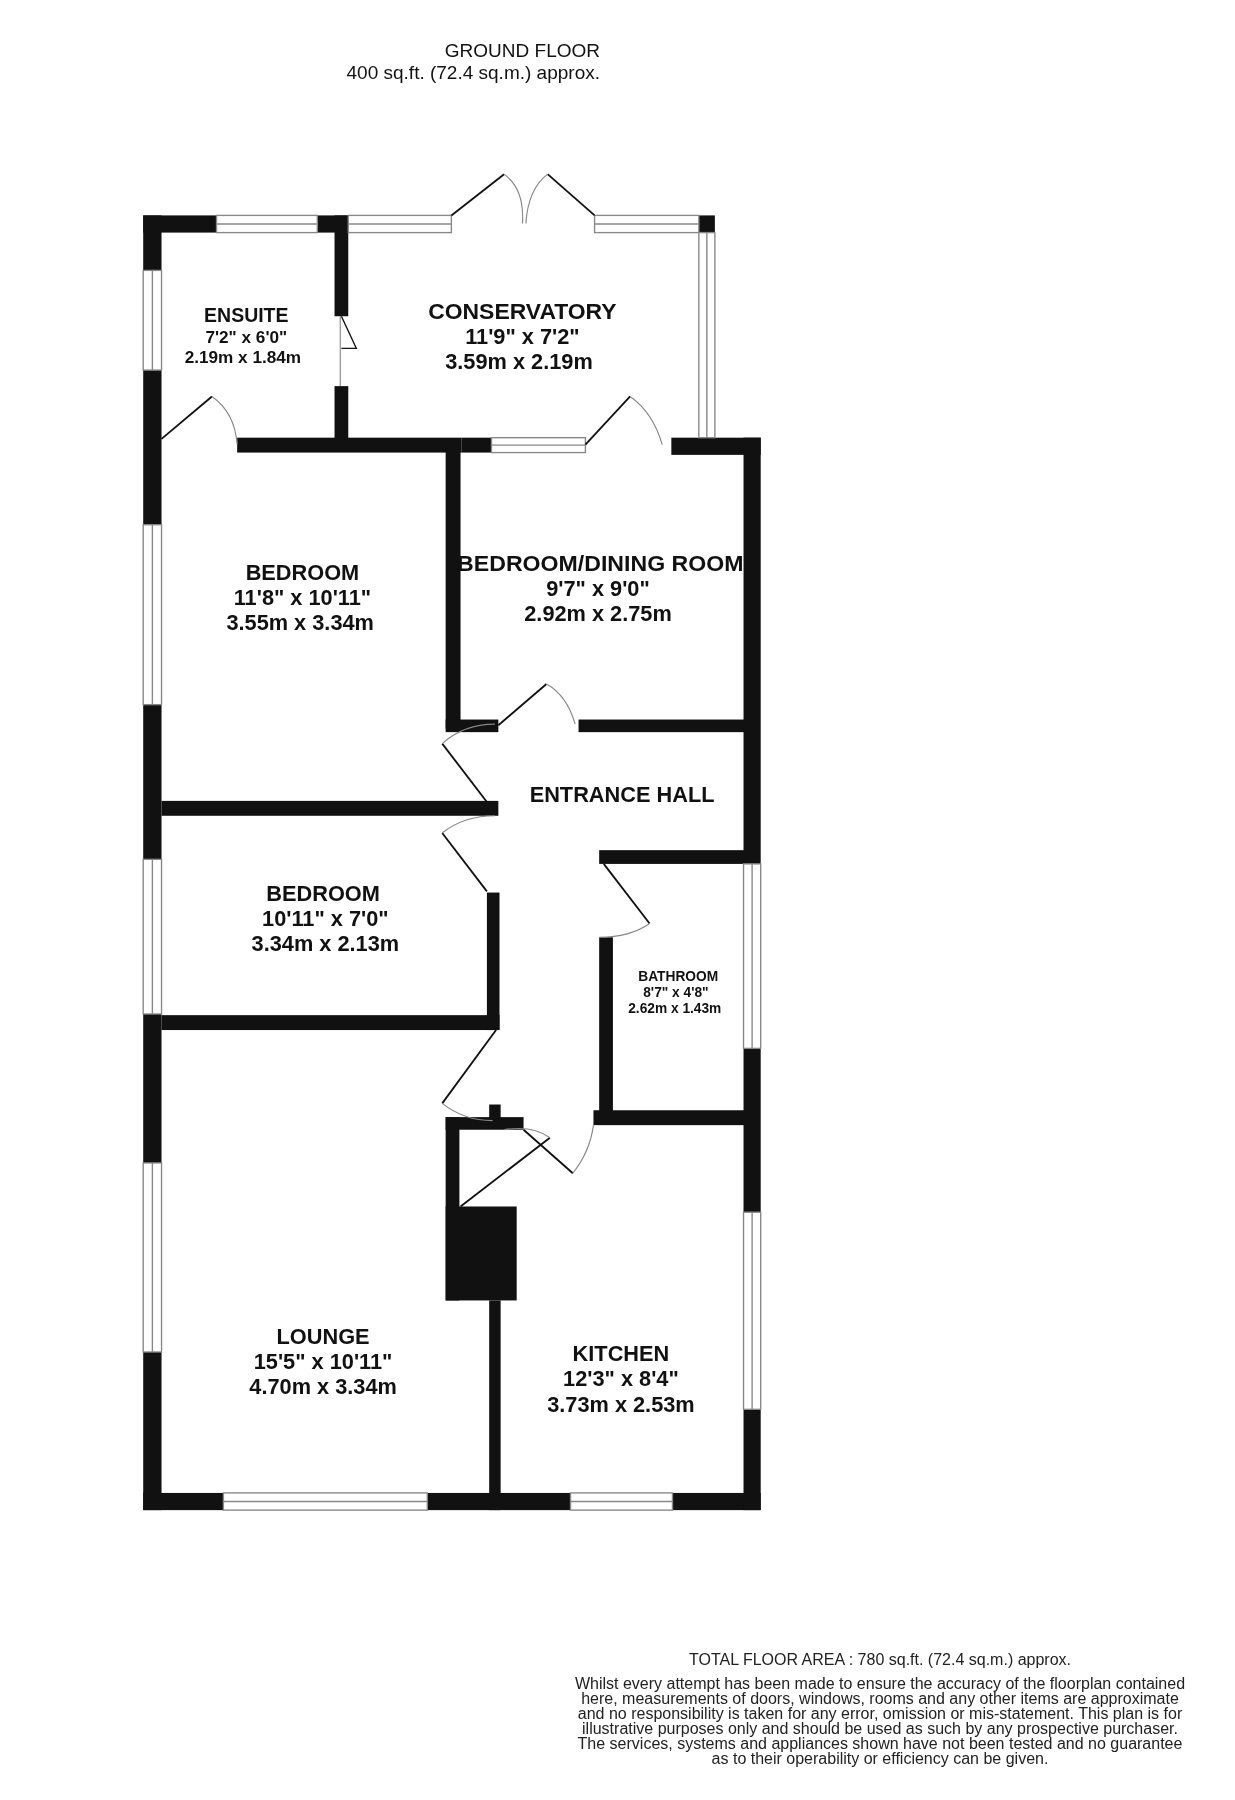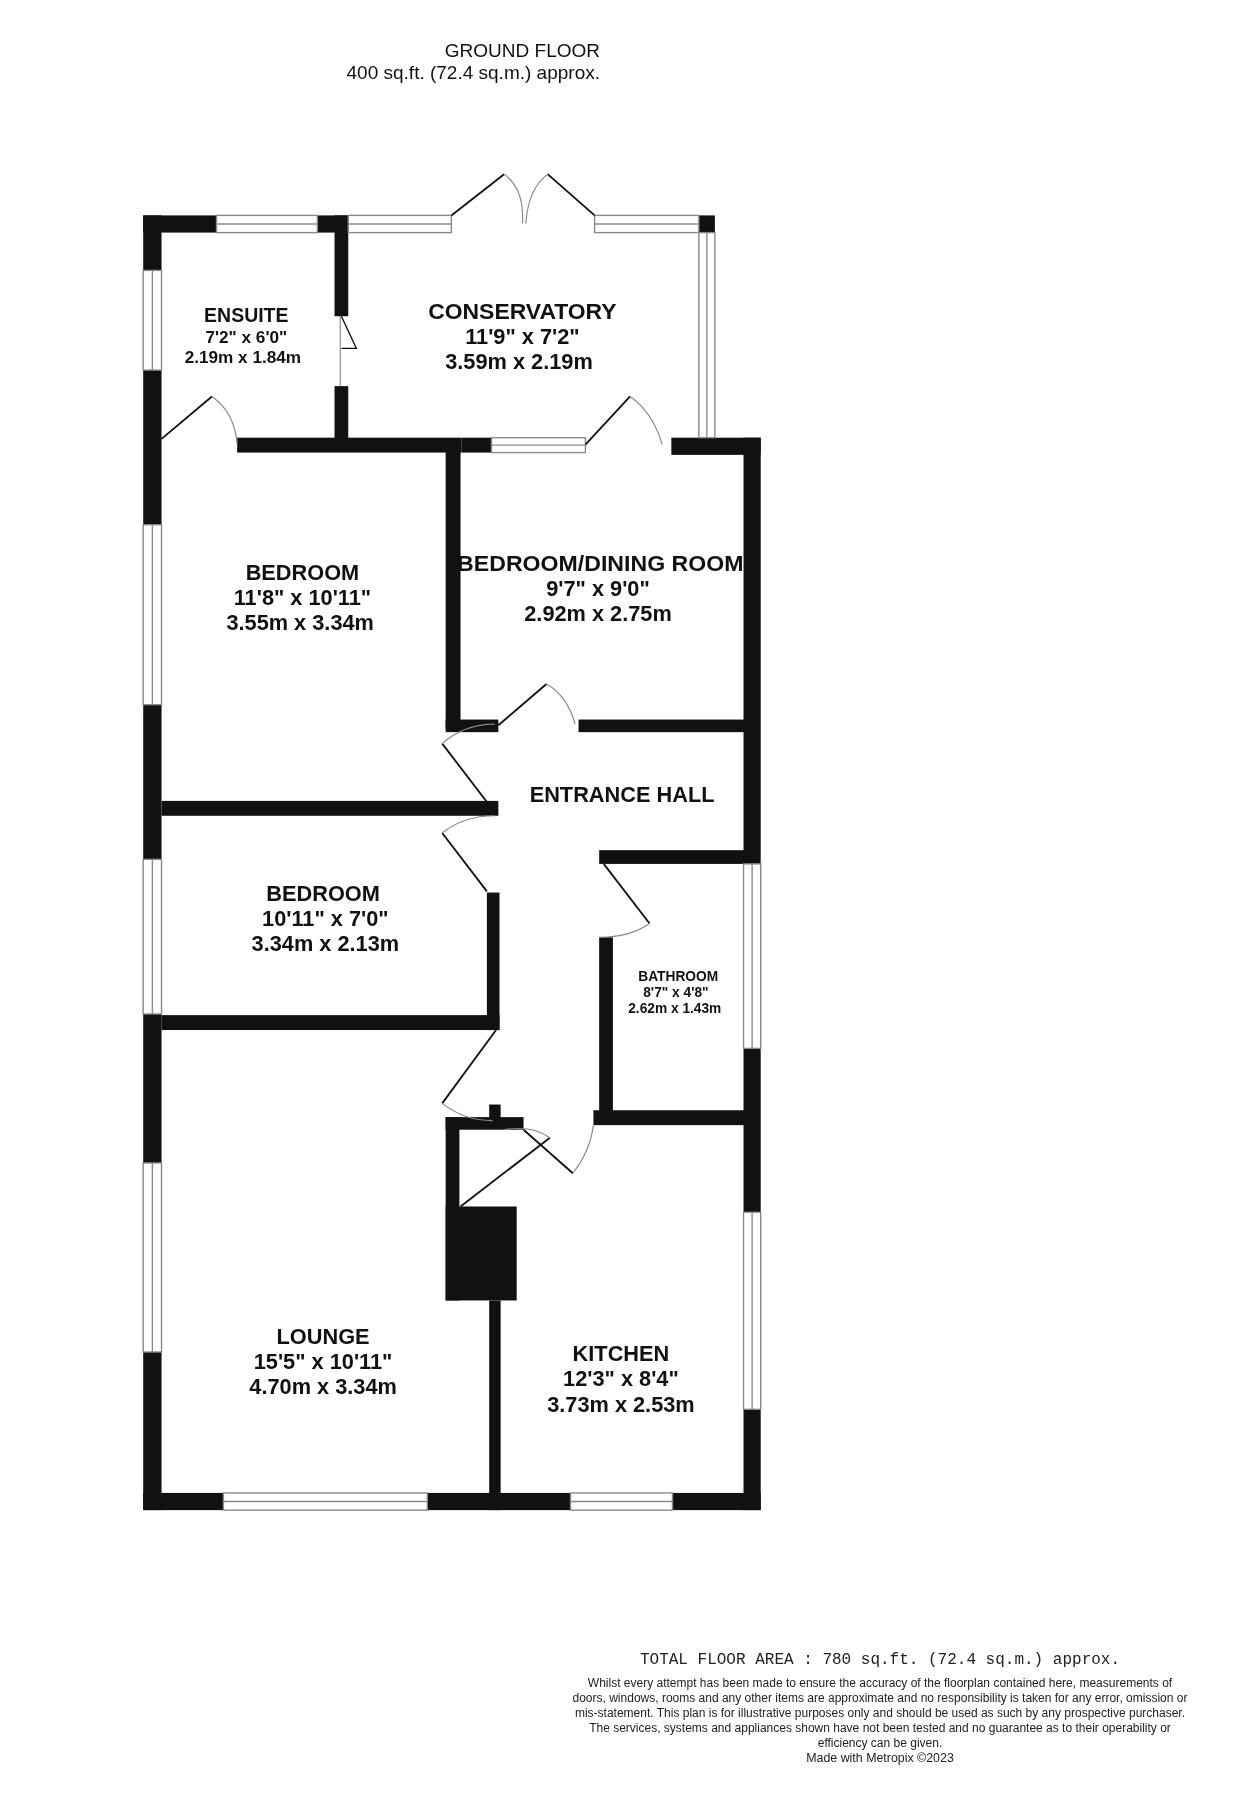--- a/index.html
+++ b/index.html
@@ -2,22 +2,22 @@
 <html><head>
 <meta charset="utf-8">
 <style>
   html,body{margin:0;padding:0;background:#ffffff;}
   body{width:1235px;height:1800px;position:relative;overflow:hidden;font-family:"Liberation Sans",sans-serif;color:#111;}
   #plan{position:absolute;left:0;top:0;width:1235px;height:1800px;}
   .hdr{position:absolute;left:240px;top:40px;width:360px;text-align:right;font-size:19px;line-height:22px;color:#111;}
   .hdr div{white-space:nowrap;}
   .room-label{font-family:"Liberation Sans",sans-serif;font-weight:bold;fill:#111;text-anchor:middle;}
   .footer{position:absolute;left:570px;top:1650px;width:620px;text-align:center;color:#222;}
-  .total{font-size:16px;line-height:20px;margin-bottom:6px;font-family:Liberation Mono, monospace;}
-  .disc{font-size:12px;line-height:15px;}
+  .total{font-size:16px;line-height:20px;margin-bottom:6px;}
+  .disc{font-size:16px;line-height:15px;}
   .made{font-size:12.4px;line-height:15px;}
 </style>
 </head>
 <body>
 
 <div class="hdr">
   <div>GROUND FLOOR</div>
   <div>400 sq.ft. (72.4 sq.m.) approx.</div>
 </div>
 
@@ -188,14 +188,13 @@
       <text class="room-label" x="542" y="1188" font-size="19">KITCHEN</text>
       <text class="room-label" x="542" y="1210" font-size="19">12'3"  x 8'4"</text>
       <text class="room-label" x="542" y="1232" font-size="19">3.73m  x 2.53m</text>
     </g>
   </g>
 </svg>
 
 <div class="footer">
   <div class="total">TOTAL FLOOR AREA : 780 sq.ft. (72.4 sq.m.) approx.</div>
   <div class="disc">Whilst every attempt has been made to ensure the accuracy of the floorplan contained here, measurements of doors, windows, rooms and any other items are approximate and no responsibility is taken for any error, omission or mis-statement. This plan is for illustrative purposes only and should be used as such by any prospective purchaser. The services, systems and appliances shown have not been tested and no guarantee as to their operability or efficiency can be given.</div>
-  <div class="made">Made with Metropix ©2023</div>
 </div>
 
 </body></html>

